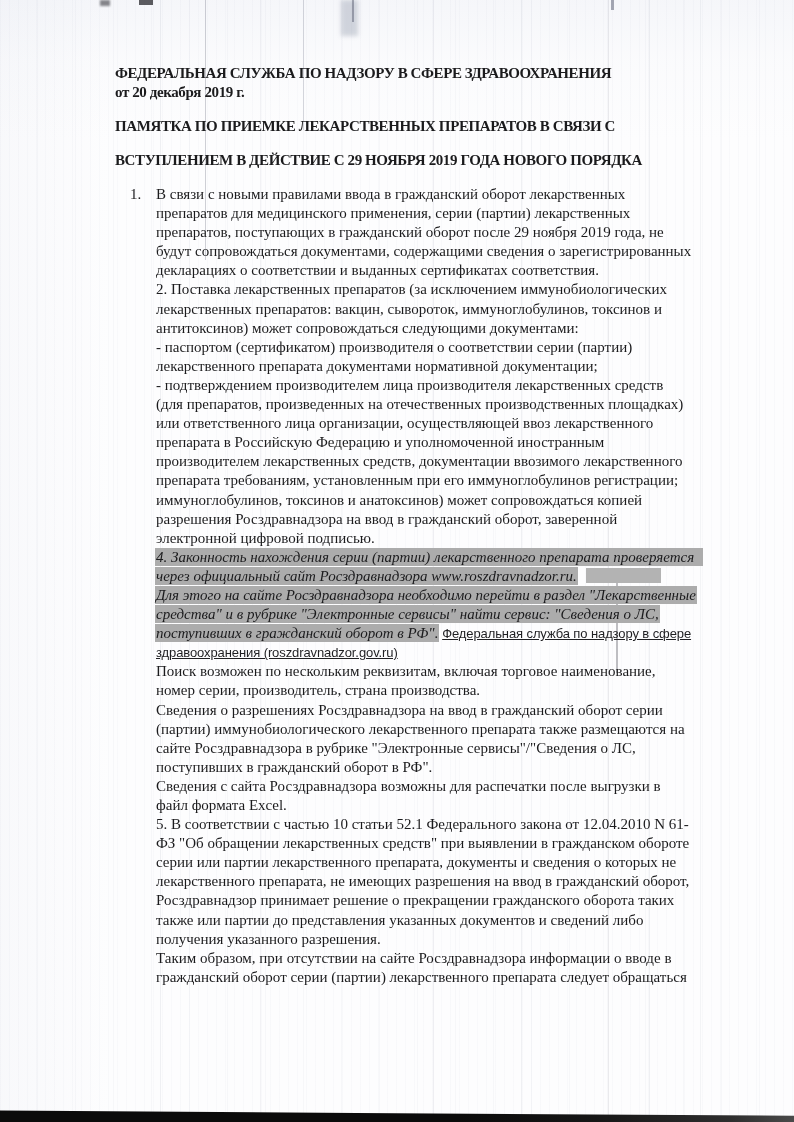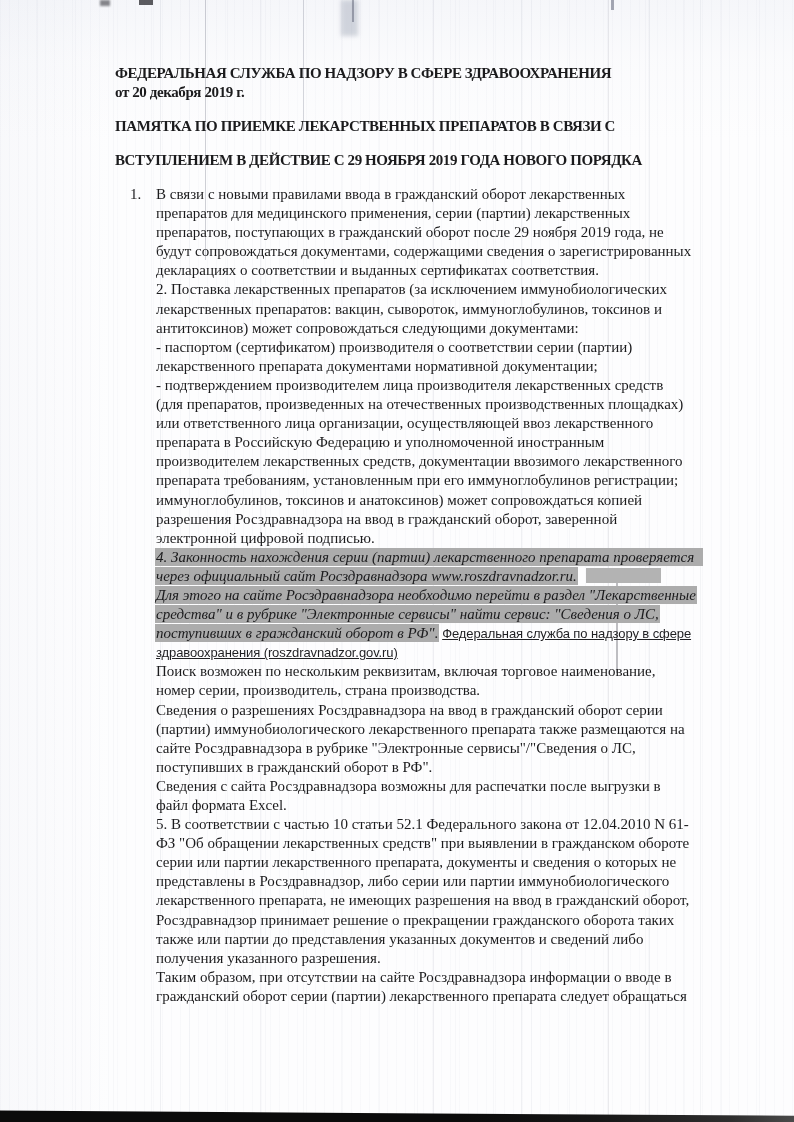--- a/index.html
+++ b/index.html
@@ -123,21 +123,20 @@
           <div class="line"><span class="seg-normal">номер серии, производитель, страна производства.</span></div>
           <div class="line"><span class="seg-normal">Сведения о разрешениях Росздравнадзора на ввод в гражданский оборот серии</span></div>
           <div class="line"><span class="seg-normal">(партии) иммунобиологического лекарственного препарата также размещаются на</span></div>
           <div class="line"><span class="seg-normal">сайте Росздравнадзора в рубрике "Электронные сервисы"/"Сведения о ЛС,</span></div>
           <div class="line"><span class="seg-normal">поступивших в гражданский оборот в РФ".</span></div>
           <div class="line"><span class="seg-normal">Сведения с сайта Росздравнадзора возможны для распечатки после выгрузки в</span></div>
           <div class="line"><span class="seg-normal">файл формата Excel.</span></div>
           <div class="line"><span class="seg-normal">5. В соответствии с частью 10 статьи 52.1 Федерального закона от 12.04.2010 N 61-</span></div>
           <div class="line"><span class="seg-normal">ФЗ "Об обращении лекарственных средств" при выявлении в гражданском обороте</span></div>
           <div class="line"><span class="seg-normal">серии или партии лекарственного препарата, документы и сведения о которых не</span></div>
-          <div class="line"><span class="seg-normal">представлены в Росздравнадзор, либо серии или партии иммунобиологического</span></div>
           <div class="line"><span class="seg-normal">лекарственного препарата, не имеющих разрешения на ввод в гражданский оборот,</span></div>
           <div class="line"><span class="seg-normal">Росздравнадзор принимает решение о прекращении гражданского оборота таких</span></div>
           <div class="line"><span class="seg-normal">также или партии до представления указанных документов и сведений либо</span></div>
           <div class="line"><span class="seg-normal">получения указанного разрешения.</span></div>
           <div class="line"><span class="seg-normal">Таким образом, при отсутствии на сайте Росздравнадзора информации о вводе в</span></div>
           <div class="line"><span class="seg-normal">гражданский оборот серии (партии) лекарственного препарата следует обращаться</span></div>
         </div>
     </div>
   </div>
 

